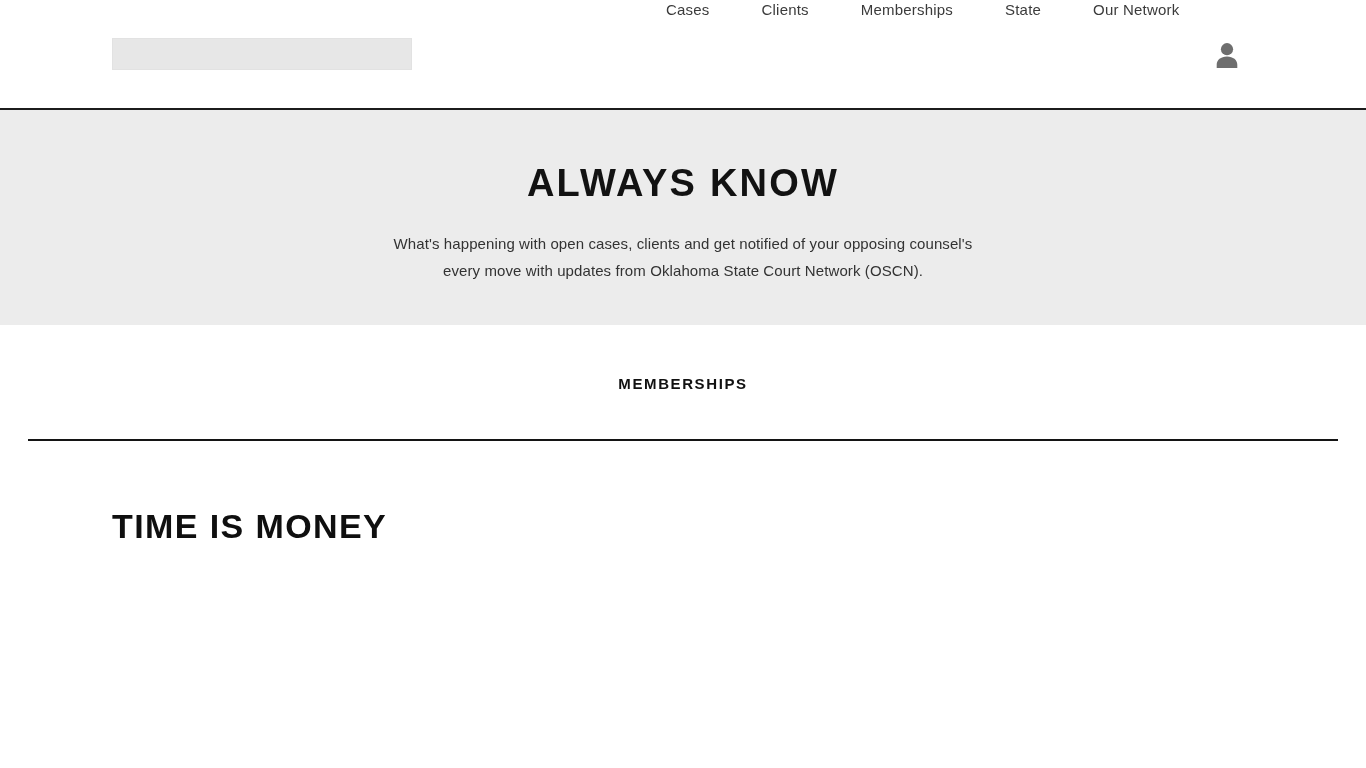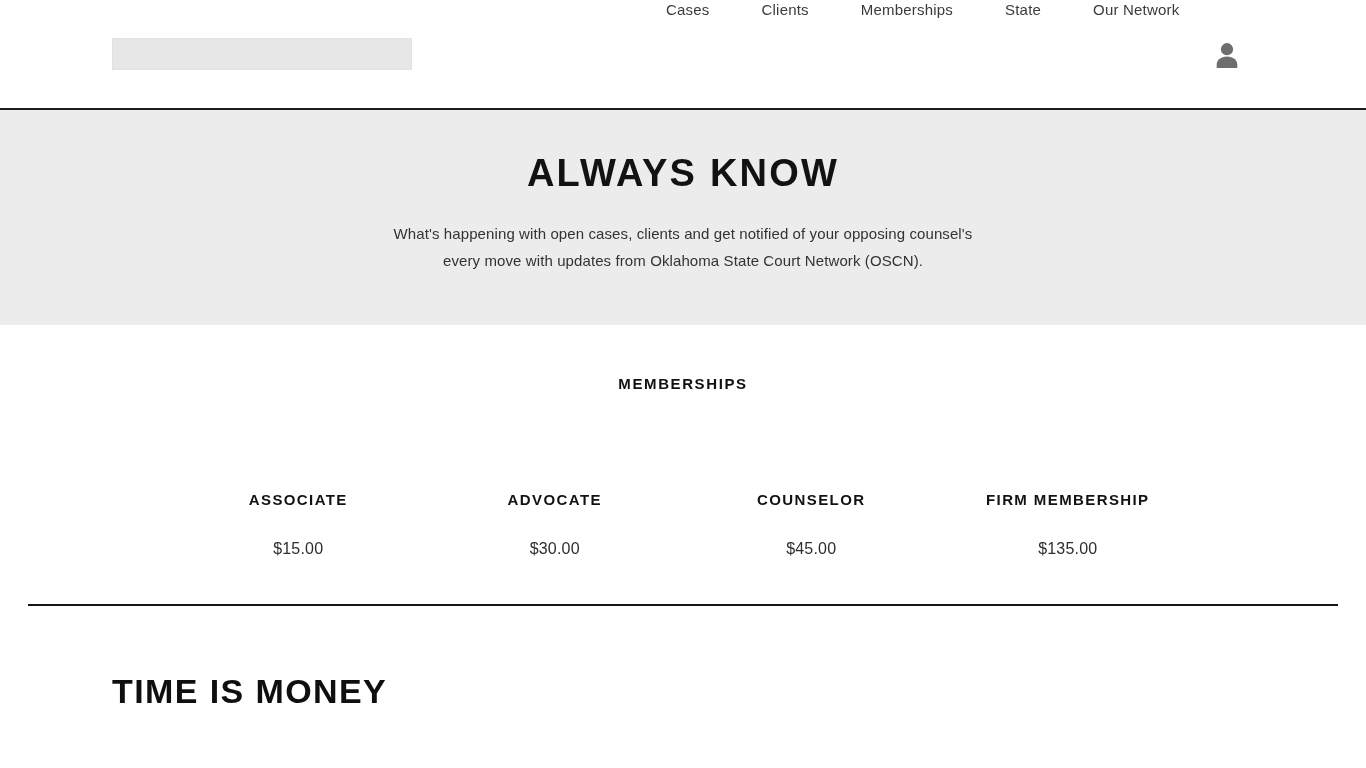--- a/index.html
+++ b/index.html
@@ -67,21 +67,21 @@
   }
 
   
   .hero {
     position: relative;
     width: 1366px;
     height: 217px;
     background: #ececec;
     border-top: 2px solid #1c1c1c;
     text-align: center;
-    padding-top: 40px;
+    padding-top: 50px;
   }
 
   .hero-title {
     font-size: 38px;
     font-weight: 700;
     letter-spacing: 2.2px;
     color: #121212;
     line-height: 46px;
     margin-bottom: 24px;
   }
@@ -204,43 +204,20 @@
     <span>What's happening with open cases, clients and get notified of your opposing counsel's</span>
     <br>
     <span>every move with updates from Oklahoma State Court Network (OSCN).</span>
   </p>
 </section>
 
 <section class="memberships">
 
   <h2 class="memberships-title">MEMBERSHIPS</h2>
 
-  <div class="tier-grid">
-
-    <div class="tier">
-      <div class="tier-name">ASSOCIATE</div>
-      <div class="tier-price">$15.00</div>
-    </div>
-
-    <div class="tier">
-      <div class="tier-name">ADVOCATE</div>
-      <div class="tier-price">$30.00</div>
-    </div>
-
-    <div class="tier">
-      <div class="tier-name">COUNSELOR</div>
-      <div class="tier-price">$45.00</div>
-    </div>
-
-    <div class="tier">
-      <div class="tier-name">FIRM MEMBERSHIP</div>
-      <div class="tier-price">$135.00</div>
-    </div>
-
-  </div>
 
   <div class="section-divider"></div>
 
 </section>
 
 <section class="time-section">
   <h2 class="time-title">TIME IS MONEY</h2>
 </section>
 
 </body></html>

